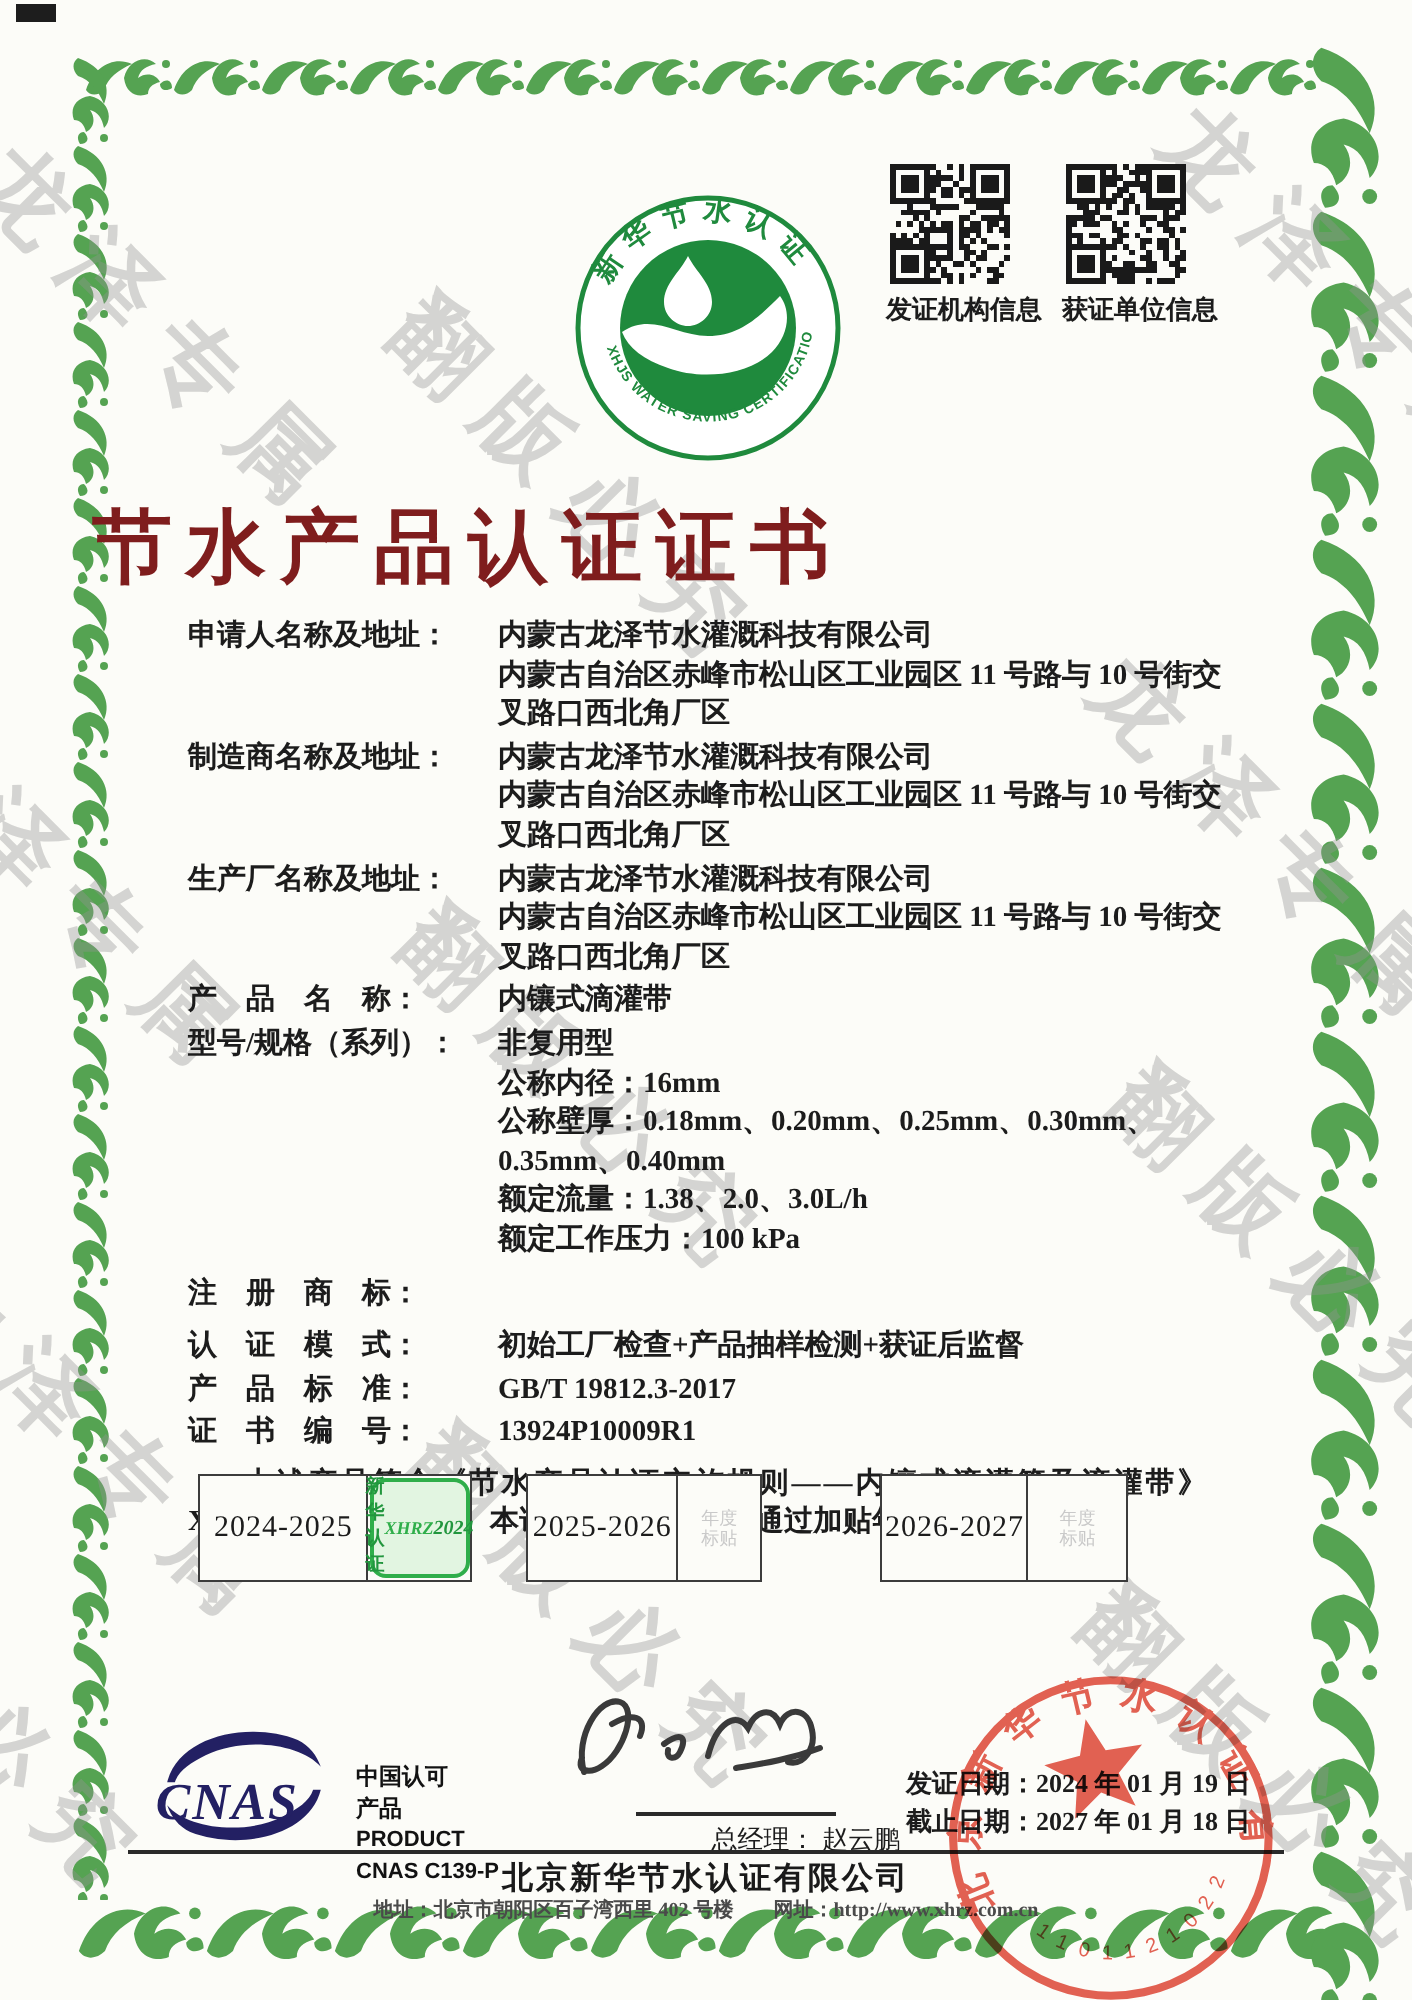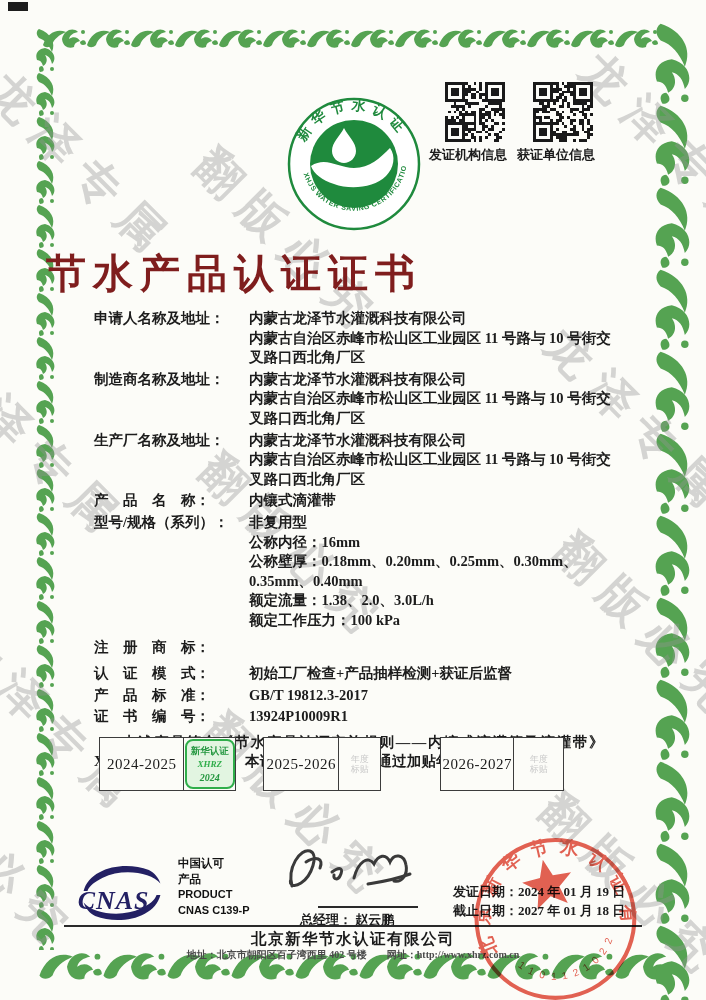--- a/index.html
+++ b/index.html
@@ -12,52 +12,52 @@
   #b-left{left:36px;top:28px;}
   #b-right{left:654px;top:22px;}
   
   .wm{position:absolute;z-index:1;font-size:46px;font-weight:700;letter-spacing:14px;
       color:rgba(148,148,148,.38);transform:rotate(45deg);transform-origin:0 0;
       white-space:nowrap;pointer-events:none;}
   
   .artifact{position:absolute;left:8px;top:2px;width:20px;height:9px;background:#1d1d1d;z-index:4;}
   
   .qr{position:absolute;top:82px;z-index:2;}
-  .qr-label{position:absolute;top:146px;width:92px;text-align:left;font-size:13px;font-weight:700;z-index:2;}
+  .qr-label{position:absolute;top:146px;width:92px;text-align:right;font-size:13px;font-weight:700;z-index:2;}
   .logo{position:absolute;left:286px;top:96px;width:136px;height:136px;z-index:2;}
   .title{position:absolute;left:0;top:246px;width:100%;text-align:left;z-index:2;
          font-family:"Liberation Sans","DejaVu Sans",sans-serif;
          font-size:40px;font-weight:900;letter-spacing:7px;color:#7f1d1d;padding-left:46px;}
   
   .fields{position:absolute;left:94px;top:309px;width:556px;z-index:2;font-size:14.5px;font-weight:700;line-height:19.6px;}
   .frow{display:flex;margin-bottom:2px;}
   .frow.gap{margin-top:7px;}
   .flabel{width:155px;flex:none;}
   .fval{flex:1;}
   .statement{margin-top:6px;}
   .statement .s1{padding-left:28px;letter-spacing:1.6px;}
   .statement .s2{letter-spacing:.2px;}
   
   .boxes{position:absolute;left:99px;top:737px;width:460px;z-index:2;display:flex;}
   .ybox{height:52px;border:1.6px solid #3c3c3c;display:flex;background:#fcfcf8;}
   .ybox .yleft{display:flex;align-items:center;justify-content:center;font-size:15px;font-weight:400;letter-spacing:.5px;}
   .ybox .yright{border-left:1.6px solid #3c3c3c;display:flex;align-items:center;justify-content:center;flex-direction:column;}
   .sticker{width:46px;height:46px;border:2px solid #2fae4a;border-radius:8px;background:#e2f5e1;
-           display:flex;flex-direction:column;align-items:center;justify-content:center;line-height:13px;}
+           display:flex;flex-direction:row;align-items:center;justify-content:center;line-height:13px;}
   .sticker .st1{font-size:9.5px;font-weight:900;color:#22963e;}
   .sticker .st2{font-size:9px;font-weight:700;font-style:italic;color:#2fae4a;}
   .sticker .st3{font-size:10px;font-weight:900;font-style:italic;color:#22963e;}
   .ph{font-size:9px;line-height:10px;color:#c9c9c9;text-align:left;}
   
   .cnas-logo{position:absolute;left:74px;top:858px;z-index:2;}
-  .cnas-txt{position:absolute;left:178px;top:856px;z-index:2;font-size:11.5px;font-weight:700;line-height:15.5px;color:#121212;}
+  .cnas-txt{position:absolute;left:178px;top:882px;z-index:2;font-size:11.5px;font-weight:700;line-height:15.5px;color:#121212;}
   .cnas-txt .en{font-family:"Liberation Sans","DejaVu Sans",sans-serif;font-size:11px;}
   .sig{position:absolute;left:272px;top:840px;z-index:2;}
   .sigline{position:absolute;left:318px;top:906px;width:100px;height:2px;background:#2a2a2a;z-index:2;}
-  .manager{position:absolute;left:300px;top:911px;width:150px;text-align:left;z-index:2;font-size:13px;font-weight:700;}
+  .manager{position:absolute;left:300px;top:911px;width:150px;text-align:right;z-index:2;font-size:13px;font-weight:400;}
   .dates{position:absolute;left:453px;top:882px;z-index:2;font-size:13px;font-weight:700;line-height:19px;white-space:nowrap;}
   .rule{position:absolute;left:64px;top:925px;width:578px;height:2px;background:#2a2a2a;z-index:2;}
   .company{position:absolute;left:0;top:929px;width:706px;text-align:center;z-index:3;
            font-family:"Liberation Sans","DejaVu Sans",sans-serif;font-size:15.5px;font-weight:900;letter-spacing:1.5px;color:#1a1a1a;}
   .footer{position:absolute;left:0;top:948px;width:706px;text-align:center;z-index:3;font-size:10px;font-weight:700;color:#4a4a4a;}
   .seal{position:absolute;left:464px;top:826px;z-index:4;opacity:.85;mix-blend-mode:multiply;transform:rotate(-12deg);}
 </style>
 </head>
 <body>
 

